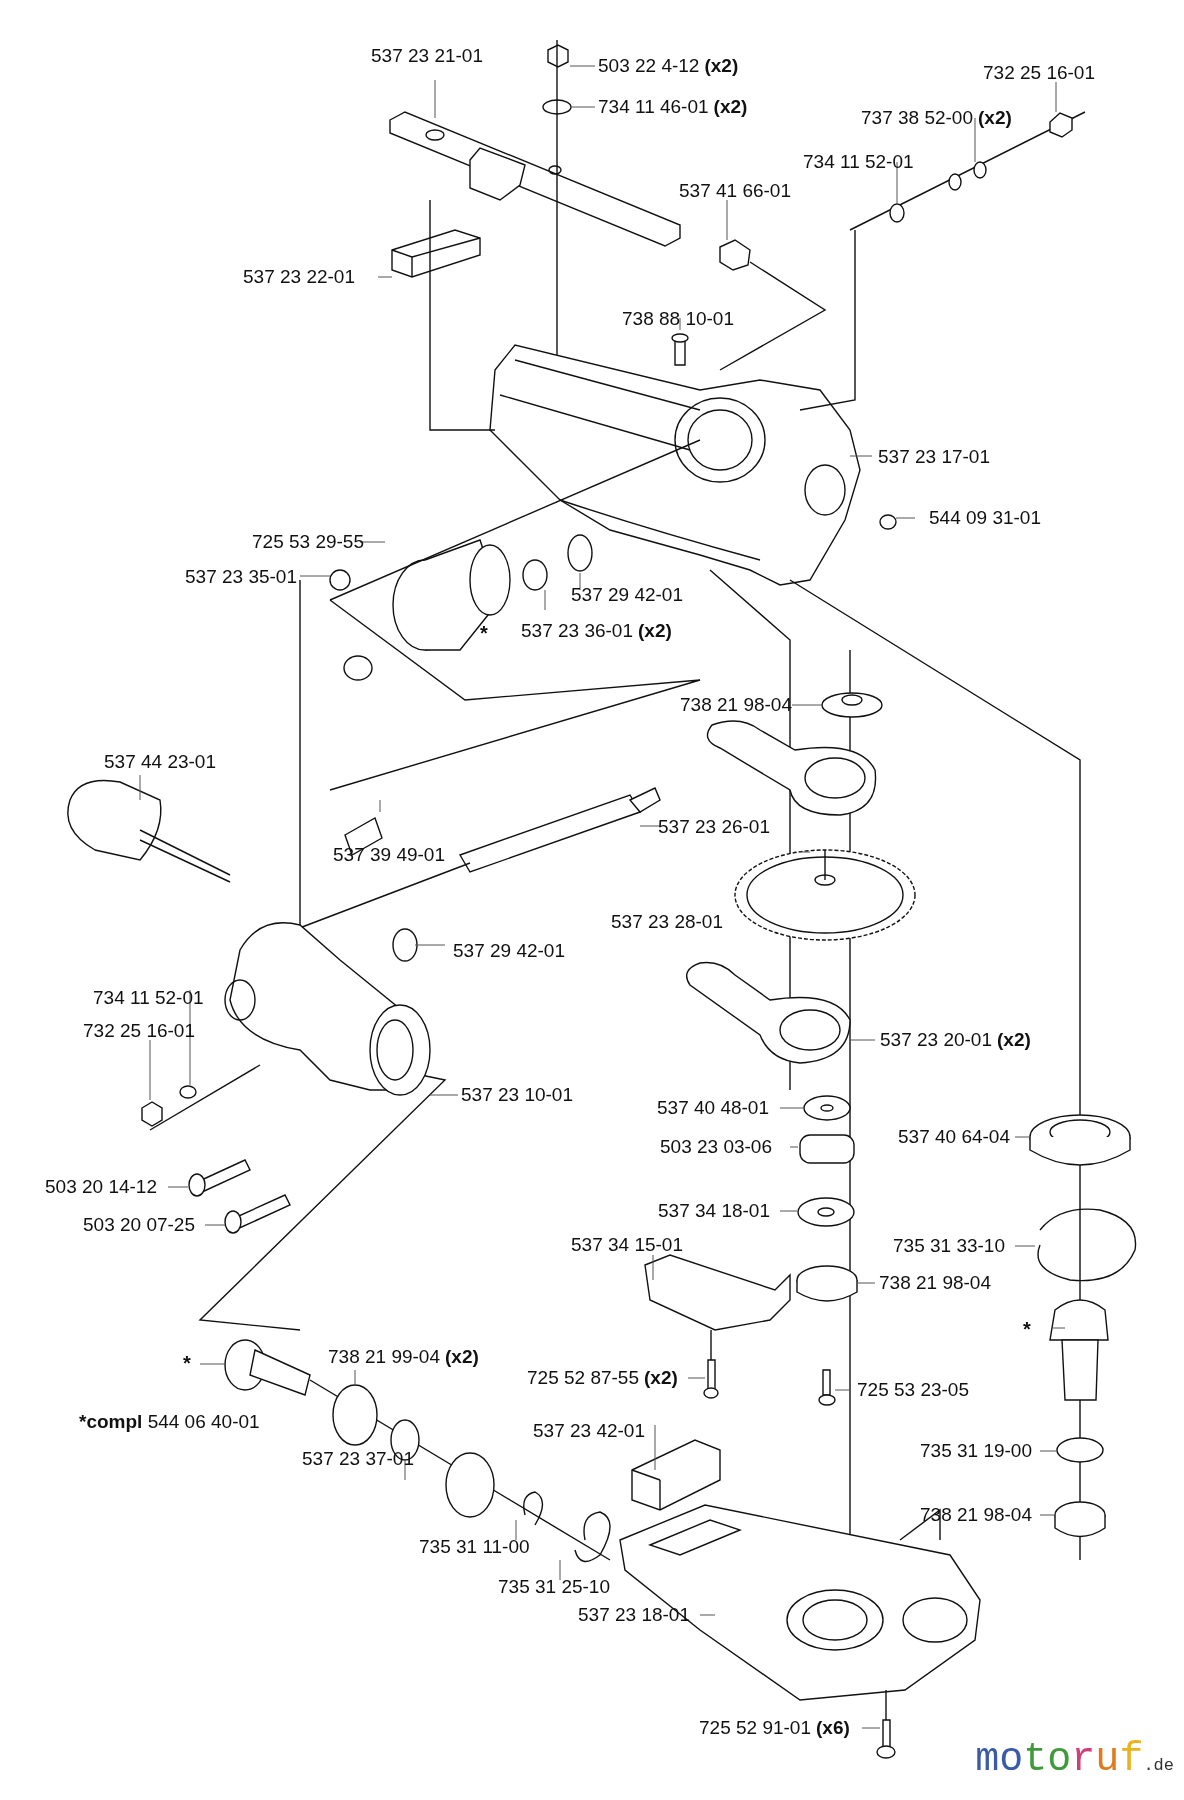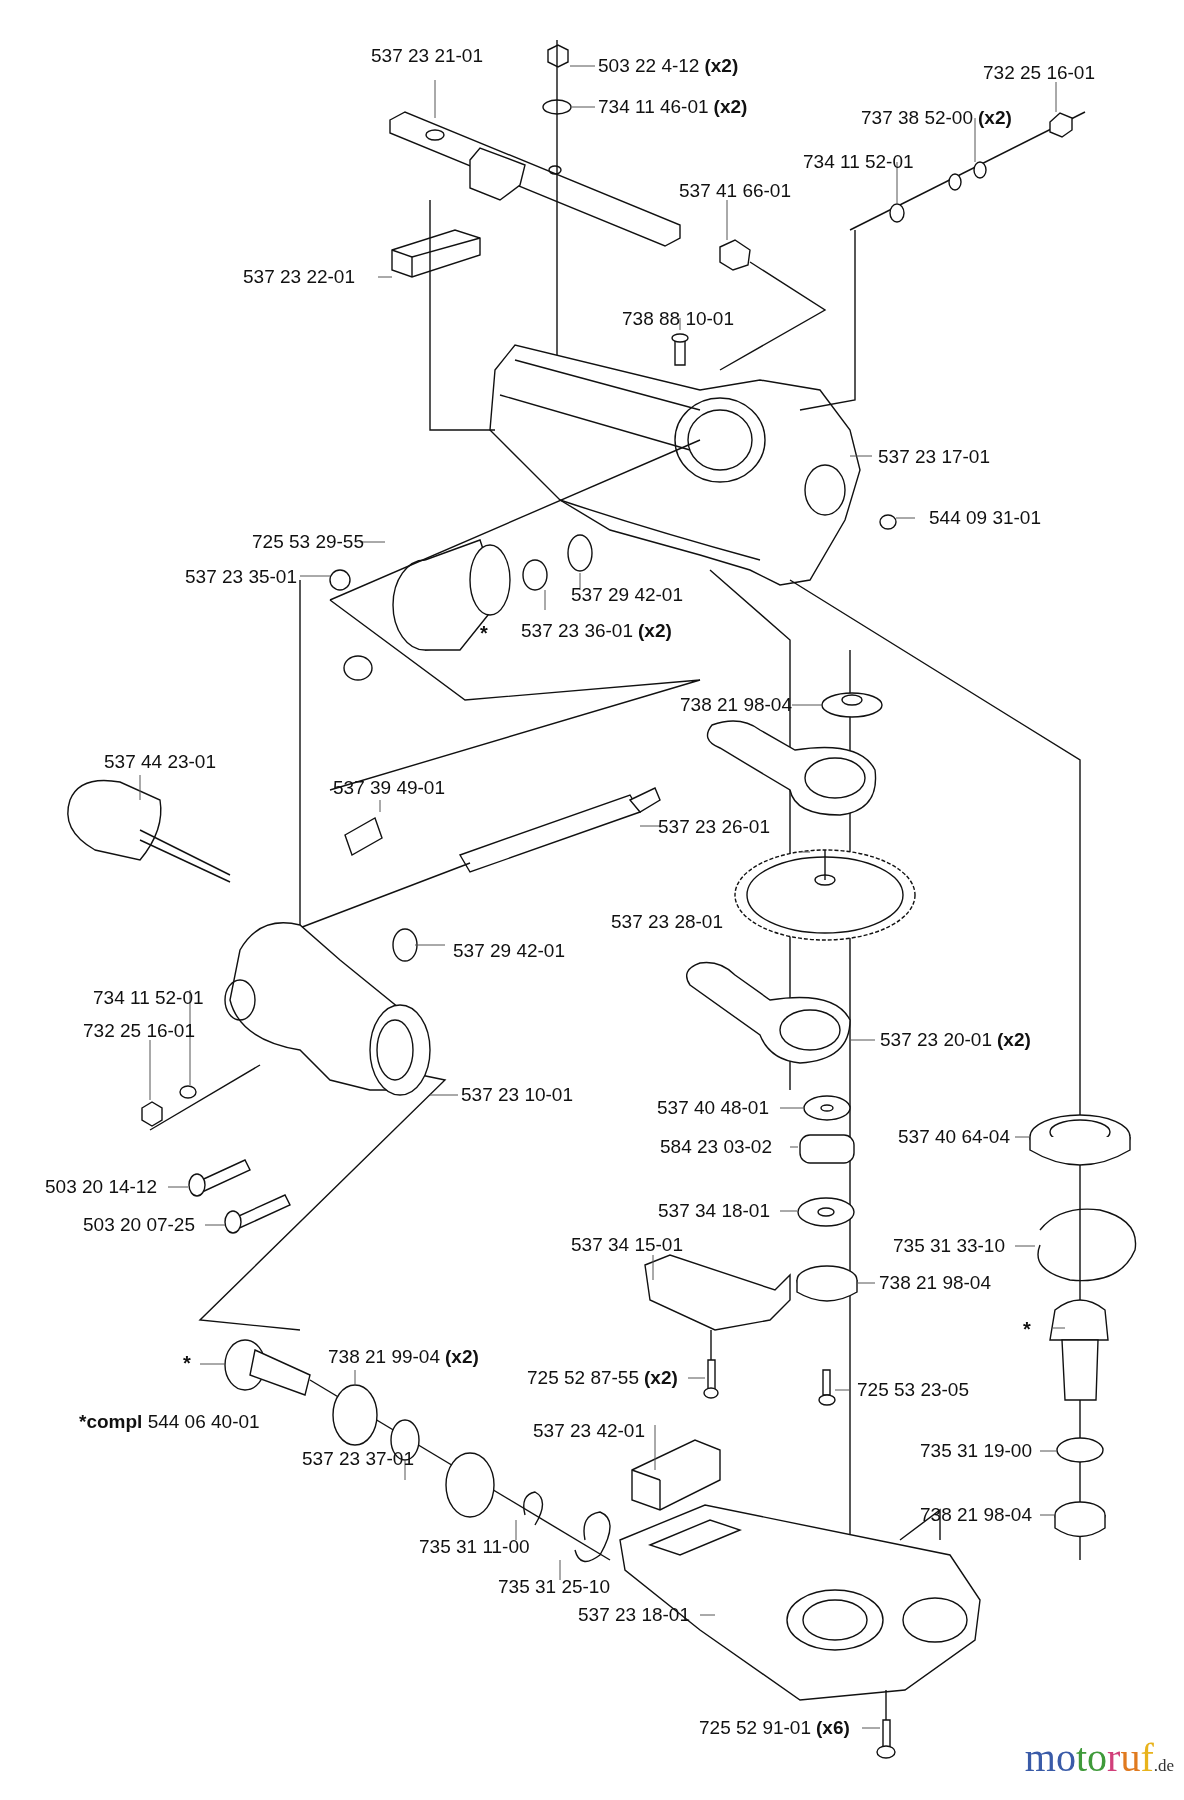--- a/index.html
+++ b/index.html
@@ -3,21 +3,21 @@
 <meta charset="utf-8">
 <style>
   html, body { margin:0; padding:0; background:#ffffff; }
   body { width:1184px; height:1800px; position:relative; overflow:hidden;
          font-family:"Liberation Sans", sans-serif; color:#111; }
   #diagram { position:absolute; left:0; top:0; width:1184px; height:1800px; }
   .lbl { position:absolute; font-size:19px; white-space:nowrap; line-height:22px; color:#111; }
   .qty { font-weight:bold; margin-left:5px; }
   .compl-prefix { font-weight:bold; }
   .star { position:absolute; font-size:20px; font-weight:bold; }
-  .wm { position:absolute; right:10px; bottom:14px; font-family:Liberation Serif, serif; font-size:40px; line-height:40px; }
+  .wm { position:absolute; right:10px; bottom:14px; font-family:Liberation Mono, monospace; font-size:40px; line-height:40px; }
   .wm .de { font-size:17px; color:#333; }
 </style>
 </head>
 <body>
 
 <svg id="diagram" viewBox="0 0 1184 1800" xmlns="http://www.w3.org/2000/svg">
   <g stroke="#111" stroke-width="1.4" fill="none">
 
     <g>
       <path d="M390,120 L405,112 L680,225 L680,238 L665,246 L390,133 Z" fill="#fff"></path>
@@ -246,30 +246,30 @@
 <div class="lbl" style="left:243px;top:266px"><span>537 23 22-01</span></div>
 <div class="lbl" style="left:622px;top:308px"><span>738 88 10-01</span></div>
 <div class="lbl" style="left:878px;top:446px"><span>537 23 17-01</span></div>
 <div class="lbl" style="left:929px;top:507px"><span>544 09 31-01</span></div>
 <div class="lbl" style="left:252px;top:531px"><span>725 53 29-55</span></div>
 <div class="lbl" style="left:185px;top:566px"><span>537 23 35-01</span></div>
 <div class="lbl" style="left:571px;top:584px"><span>537 29 42-01</span></div>
 <div class="lbl" style="left:521px;top:620px"><span>537 23 36-01</span><span class="qty">(x2)</span></div>
 <div class="lbl" style="left:680px;top:694px"><span>738 21 98-04</span></div>
 <div class="lbl" style="left:104px;top:751px"><span>537 44 23-01</span></div>
-<div class="lbl" style="left:333px;top:777px"><span>537 39 49-01</span></div>
+<div class="lbl" style="left:333px;top:844px"><span>537 39 49-01</span></div>
 <div class="lbl" style="left:658px;top:816px"><span>537 23 26-01</span></div>
 <div class="lbl" style="left:611px;top:911px"><span>537 23 28-01</span></div>
 <div class="lbl" style="left:453px;top:940px"><span>537 29 42-01</span></div>
 <div class="lbl" style="left:93px;top:987px"><span>734 11 52-01</span></div>
 <div class="lbl" style="left:83px;top:1020px"><span>732 25 16-01</span></div>
 <div class="lbl" style="left:880px;top:1029px"><span>537 23 20-01</span><span class="qty">(x2)</span></div>
 <div class="lbl" style="left:461px;top:1084px"><span>537 23 10-01</span></div>
 <div class="lbl" style="left:657px;top:1097px"><span>537 40 48-01</span></div>
-<div class="lbl" style="left:660px;top:1136px"><span>584 23 03-02</span></div>
+<div class="lbl" style="left:660px;top:1136px"><span>503 23 03-06</span></div>
 <div class="lbl" style="left:898px;top:1126px"><span>537 40 64-04</span></div>
 <div class="lbl" style="left:45px;top:1176px"><span>503 20 14-12</span></div>
 <div class="lbl" style="left:83px;top:1214px"><span>503 20 07-25</span></div>
 <div class="lbl" style="left:658px;top:1200px"><span>537 34 18-01</span></div>
 <div class="lbl" style="left:571px;top:1234px"><span>537 34 15-01</span></div>
 <div class="lbl" style="left:893px;top:1235px"><span>735 31 33-10</span></div>
 <div class="lbl" style="left:879px;top:1272px"><span>738 21 98-04</span></div>
 <div class="lbl" style="left:328px;top:1346px"><span>738 21 99-04</span><span class="qty">(x2)</span></div>
 <div class="lbl" style="left:527px;top:1367px"><span>725 52 87-55</span><span class="qty">(x2)</span></div>
 <div class="lbl" style="left:857px;top:1379px"><span>725 53 23-05</span></div>

